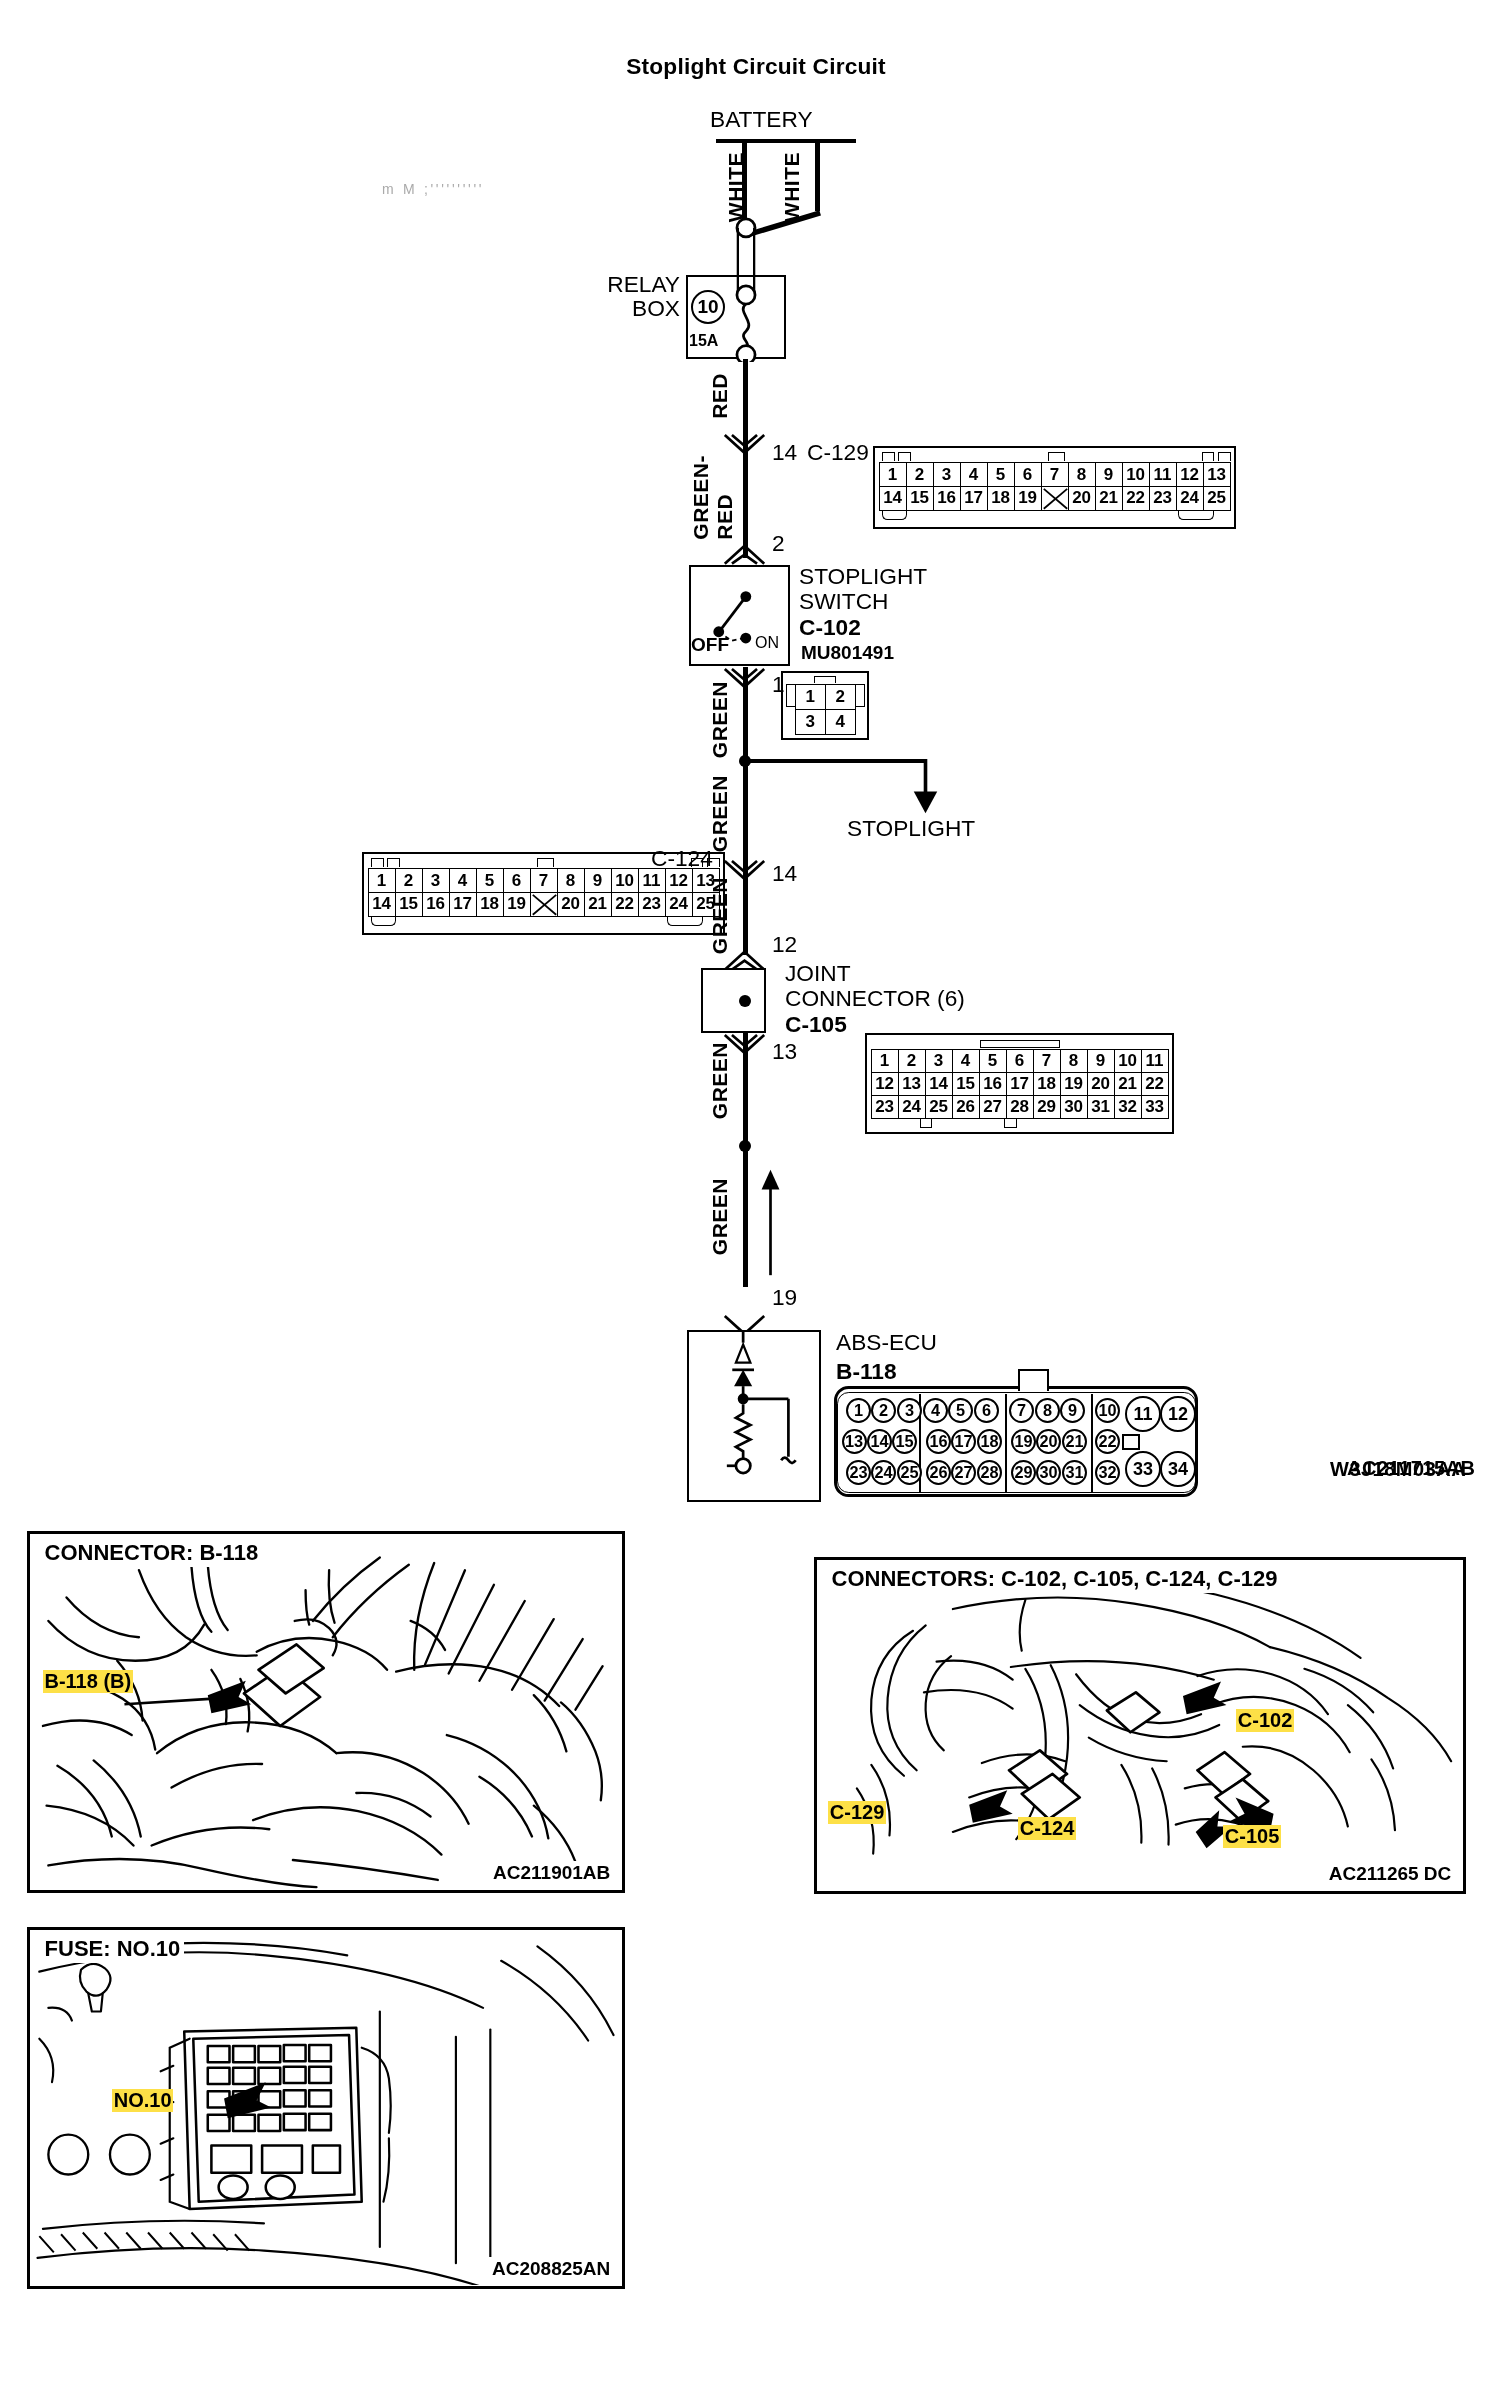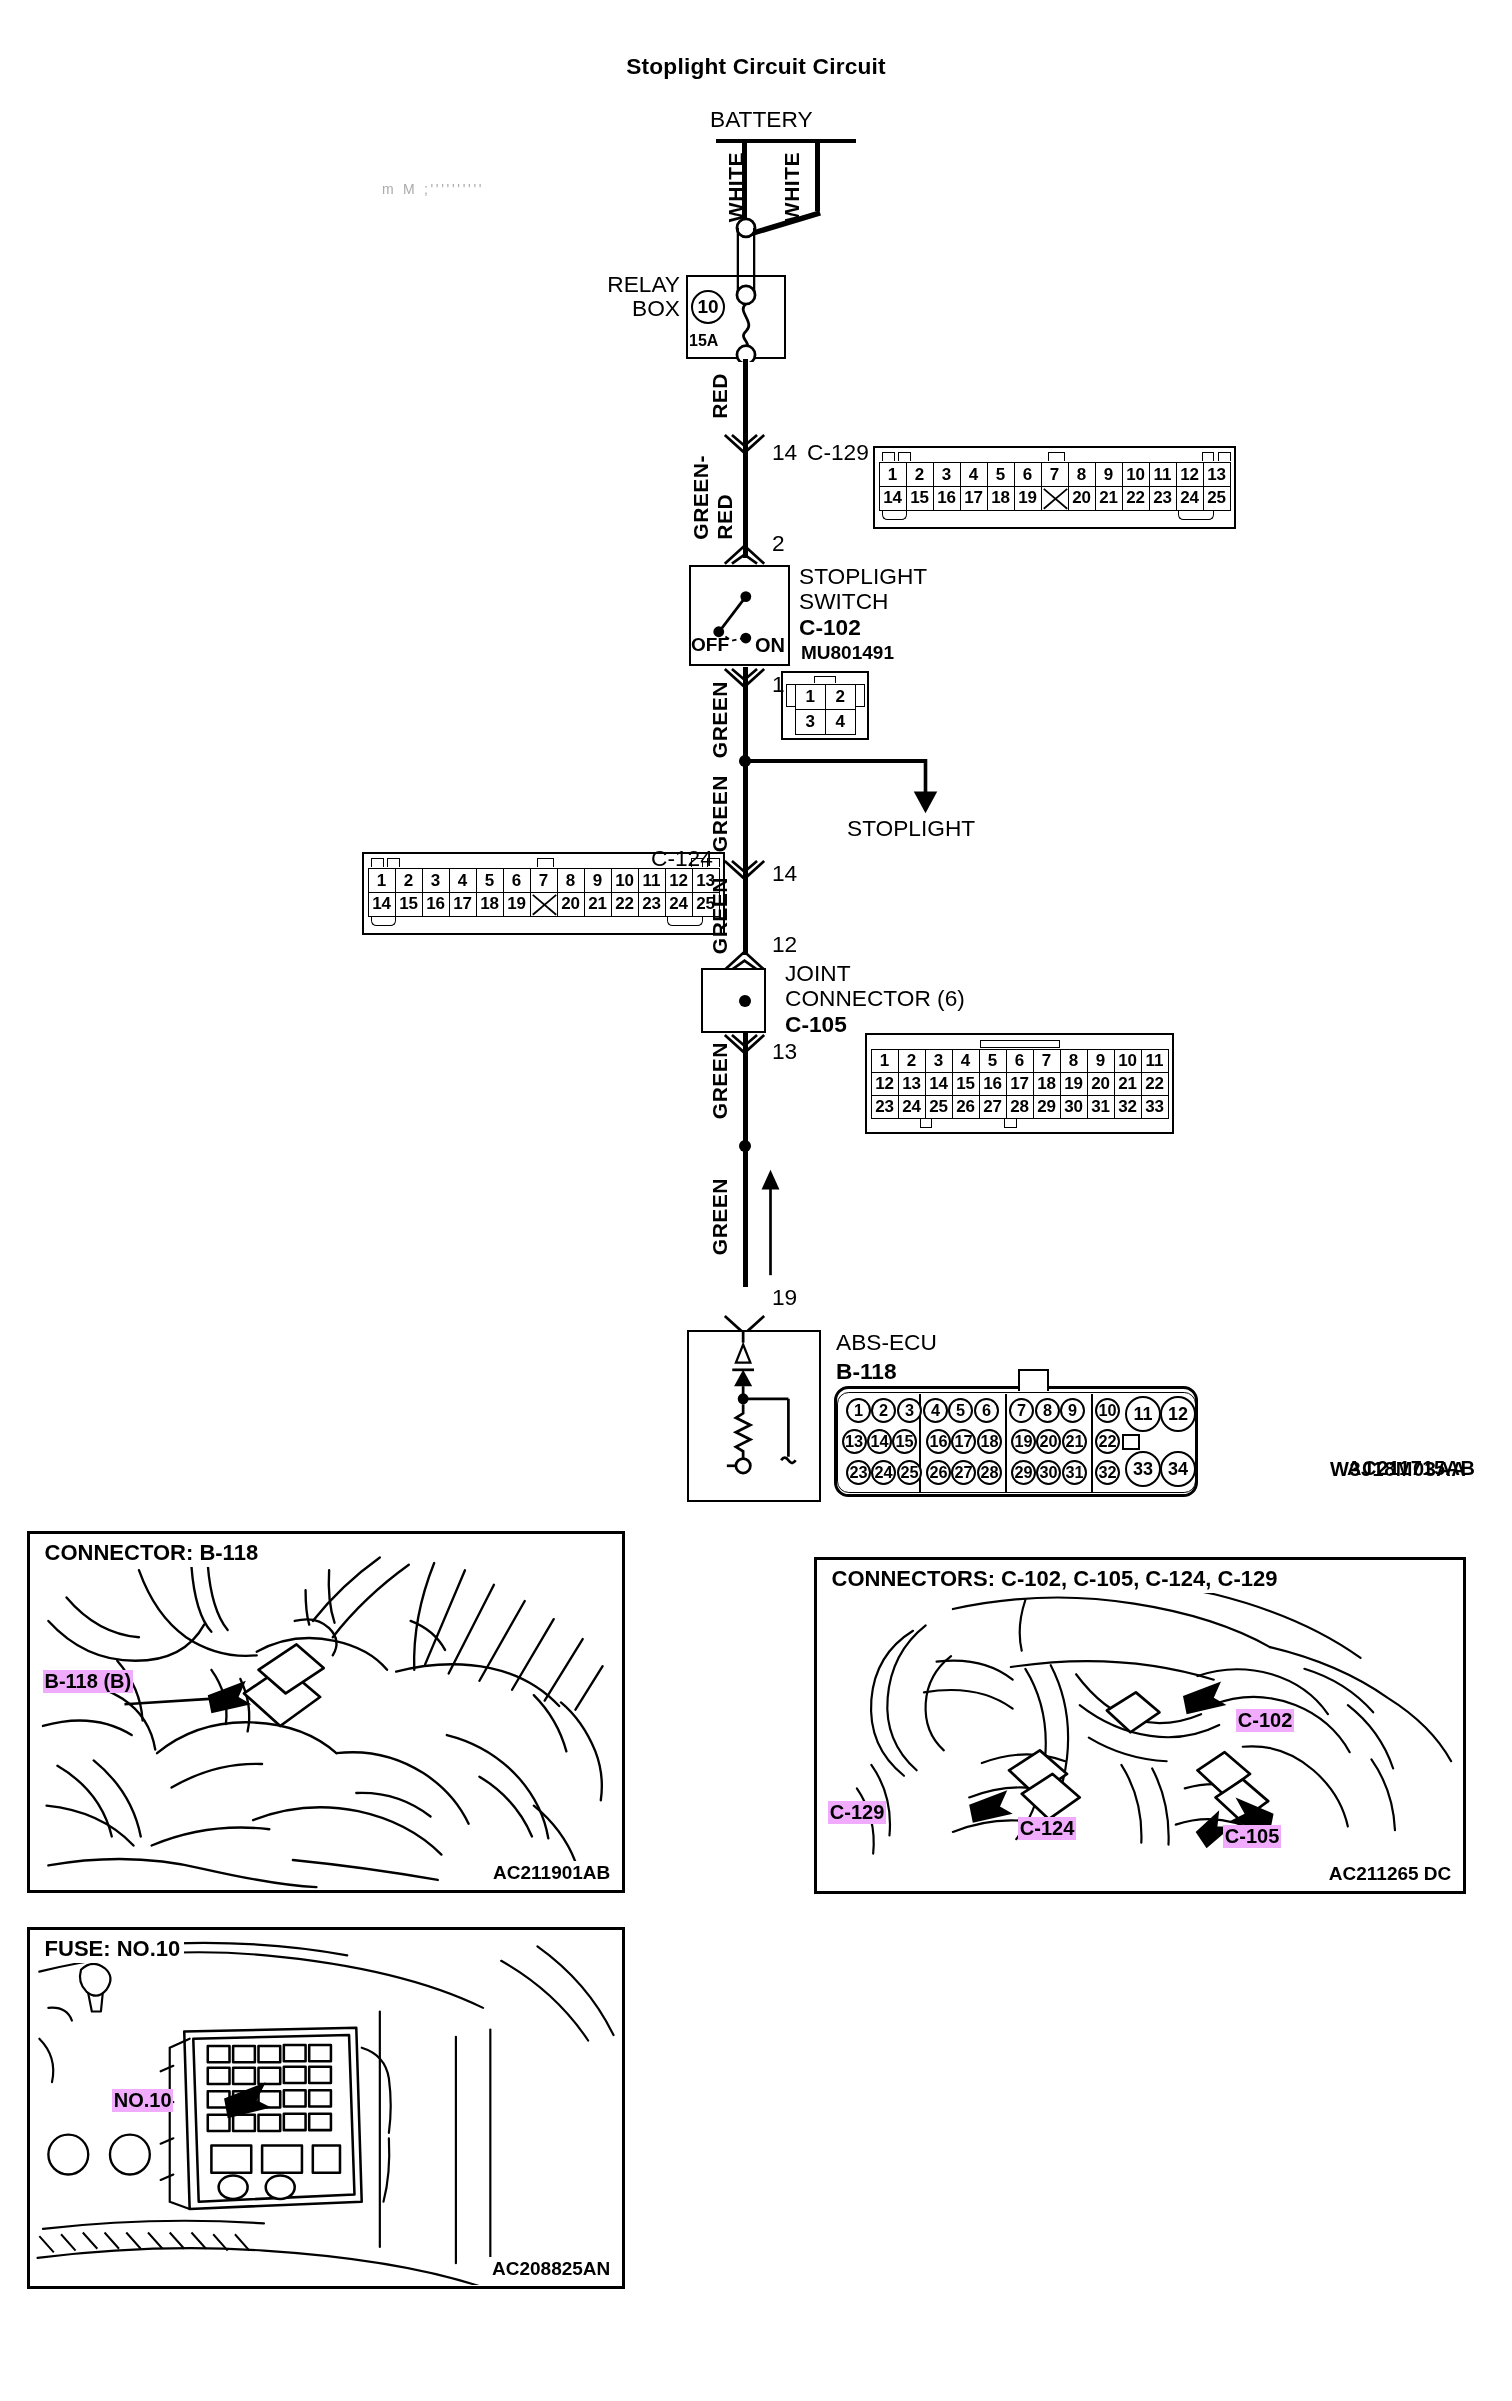--- a/index.html
+++ b/index.html
@@ -73,21 +73,21 @@
     background:#fff; padding:0.9px 3.6px; z-index:6;
   }
   .panel-code {
     position:absolute; font-size:19px; font-weight:bold; white-space:nowrap;
     background:#fff; padding:0.9px 2.7px; z-index:6;
   }
   .photo-svg { position:absolute; left:0; top:0; }
 
   .callout {
     position:absolute; font-size:20px; font-weight:bold; white-space:nowrap;
-    background:#f0abfc; padding:0 1.8px; z-index:7;
+    background:#fde047; padding:0 1.8px; z-index:7;
   }
 
   
   #artifact {
     left:382px; top:181px;
     font-size:14px; color:#aaa; letter-spacing:2.7px; white-space:pre;
   }
 </style>
 </head>
 <body>
@@ -205,21 +205,21 @@
 
 <div class="abs boxln" style="left:689px; top:565px; width:101px; height:101px; background:#fff;"></div>
 <svg class="abs" style="left:689px; top:565px;" width="101" height="101" viewBox="0 0 112 112">
   <circle cx="63" cy="35" r="6" fill="#000"></circle>
   <circle cx="33" cy="74" r="6" fill="#000"></circle>
   <circle cx="63" cy="81" r="6" fill="#000"></circle>
   <line x1="63" y1="35" x2="35" y2="72" stroke="#000" stroke-width="3"></line>
   <path d="M33 74 L47 84 L60 81" fill="none" stroke="#000" stroke-width="2" stroke-dasharray="5,4"></path>
 </svg>
 <div class="abs" style="left:691px; top:634px; font-size:19px; font-weight:bold;">OFF</div>
-<div class="abs" style="left:755px; top:634px; font-size:20px; font-weight:bold;">ON</div>
+<div class="abs" style="left:755px; top:634px; font-size:16px; font-weight:normal;">ON</div>
 
 <div class="abs txt" style="left:799px; top:564px;">STOPLIGHT</div>
 <div class="abs txt" style="left:799px; top:589px;">SWITCH</div>
 <div class="abs txtb" style="left:799px; top:615px;">C-102</div>
 <div class="abs sm" style="left:801px; top:643px;text-align:center;">MU801491</div>
 
 <div class="abs shellbox" style="left:781px; top:671px; padding:2.7px 2.7px 3.6px 2.7px;">
   <div style="display:flex; justify-content:center; margin-bottom:0.9px;">
     <div style="width:22px;height:7.2px;border:1.8px solid #000;border-bottom:none;"></div>
   </div>

